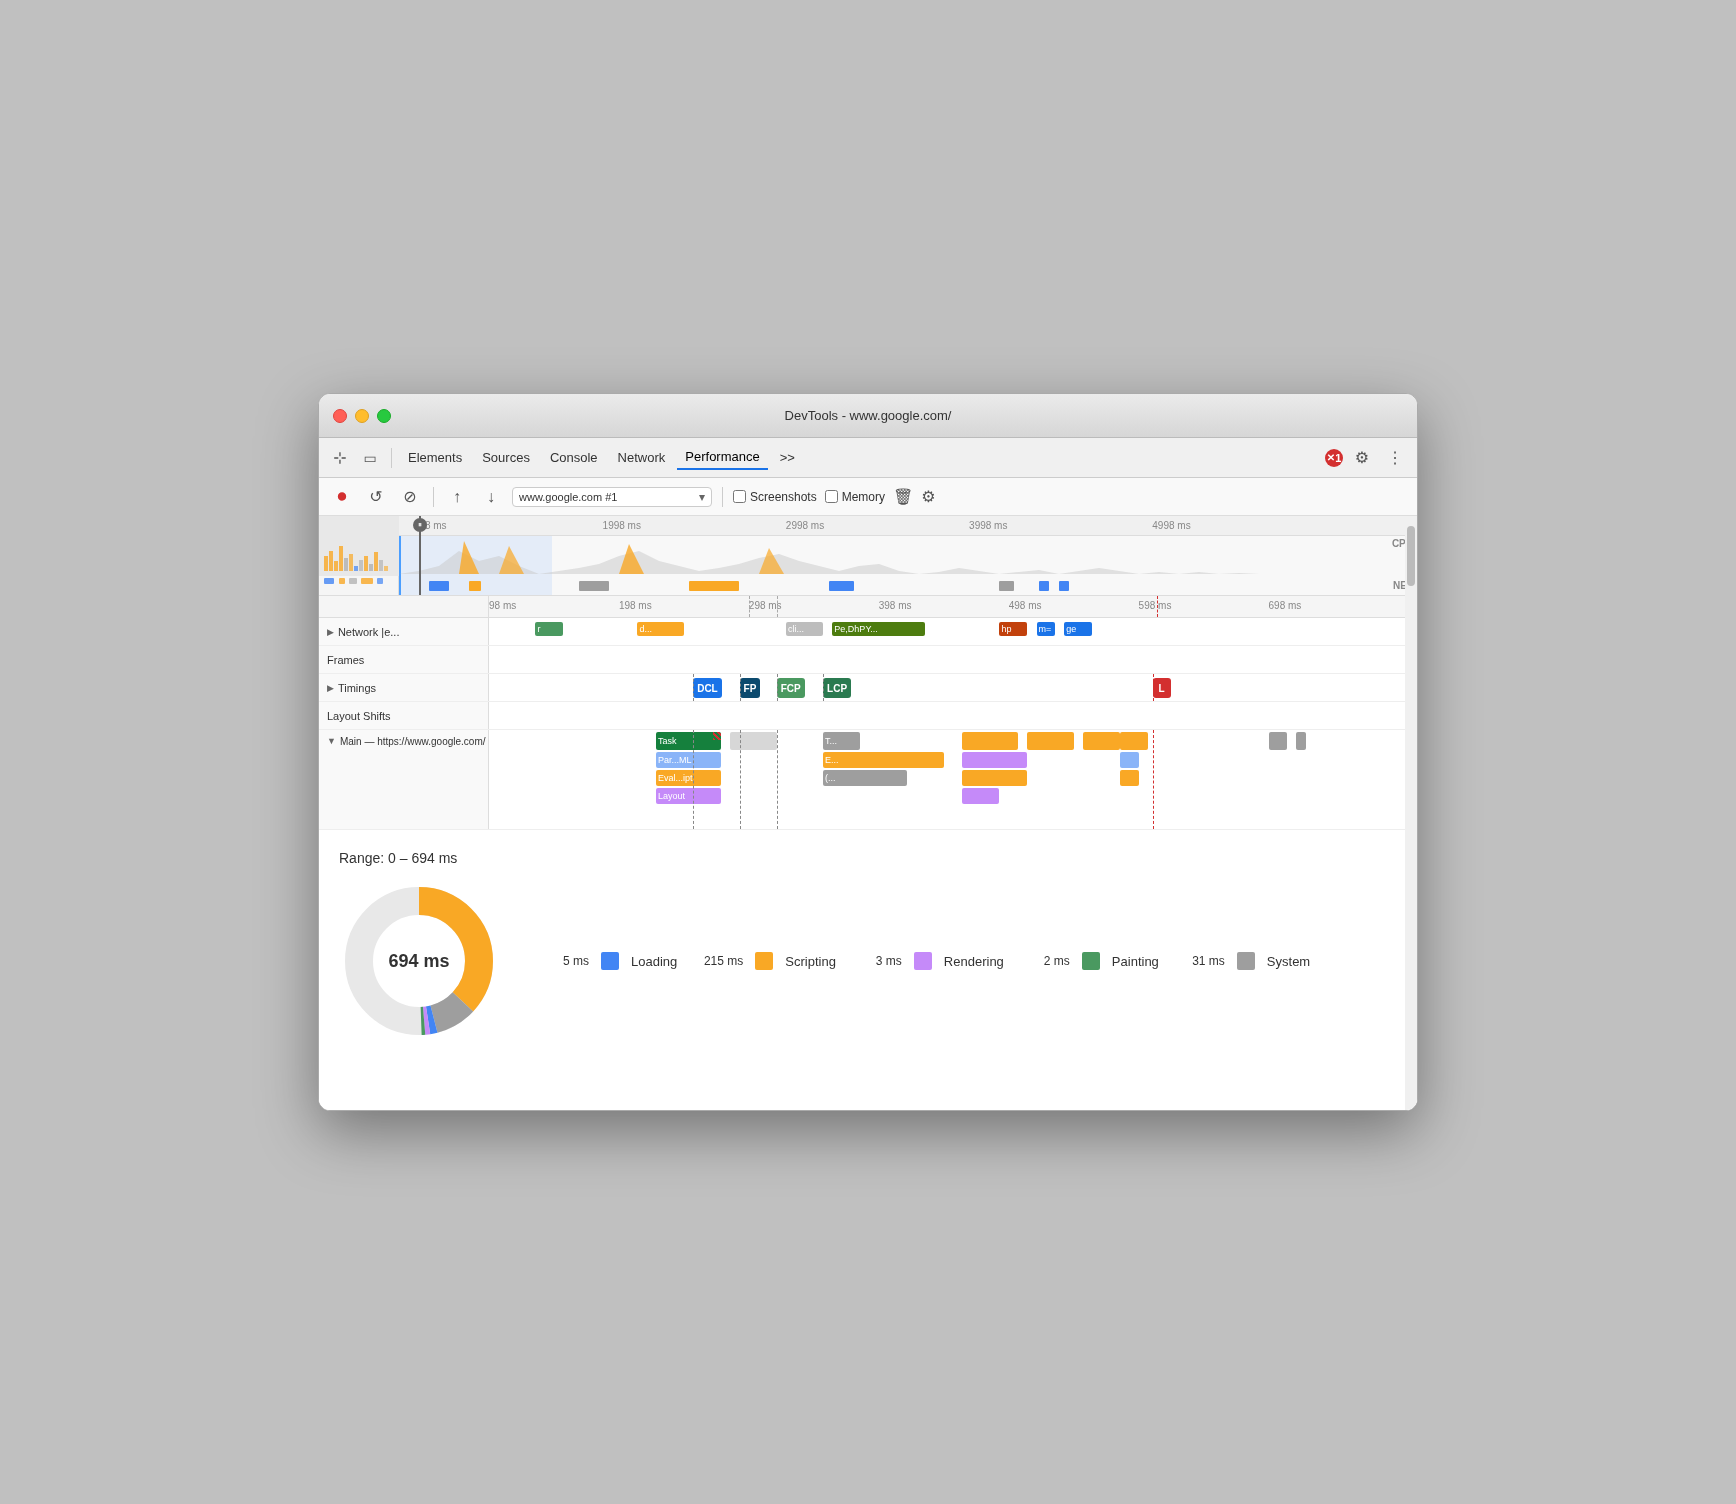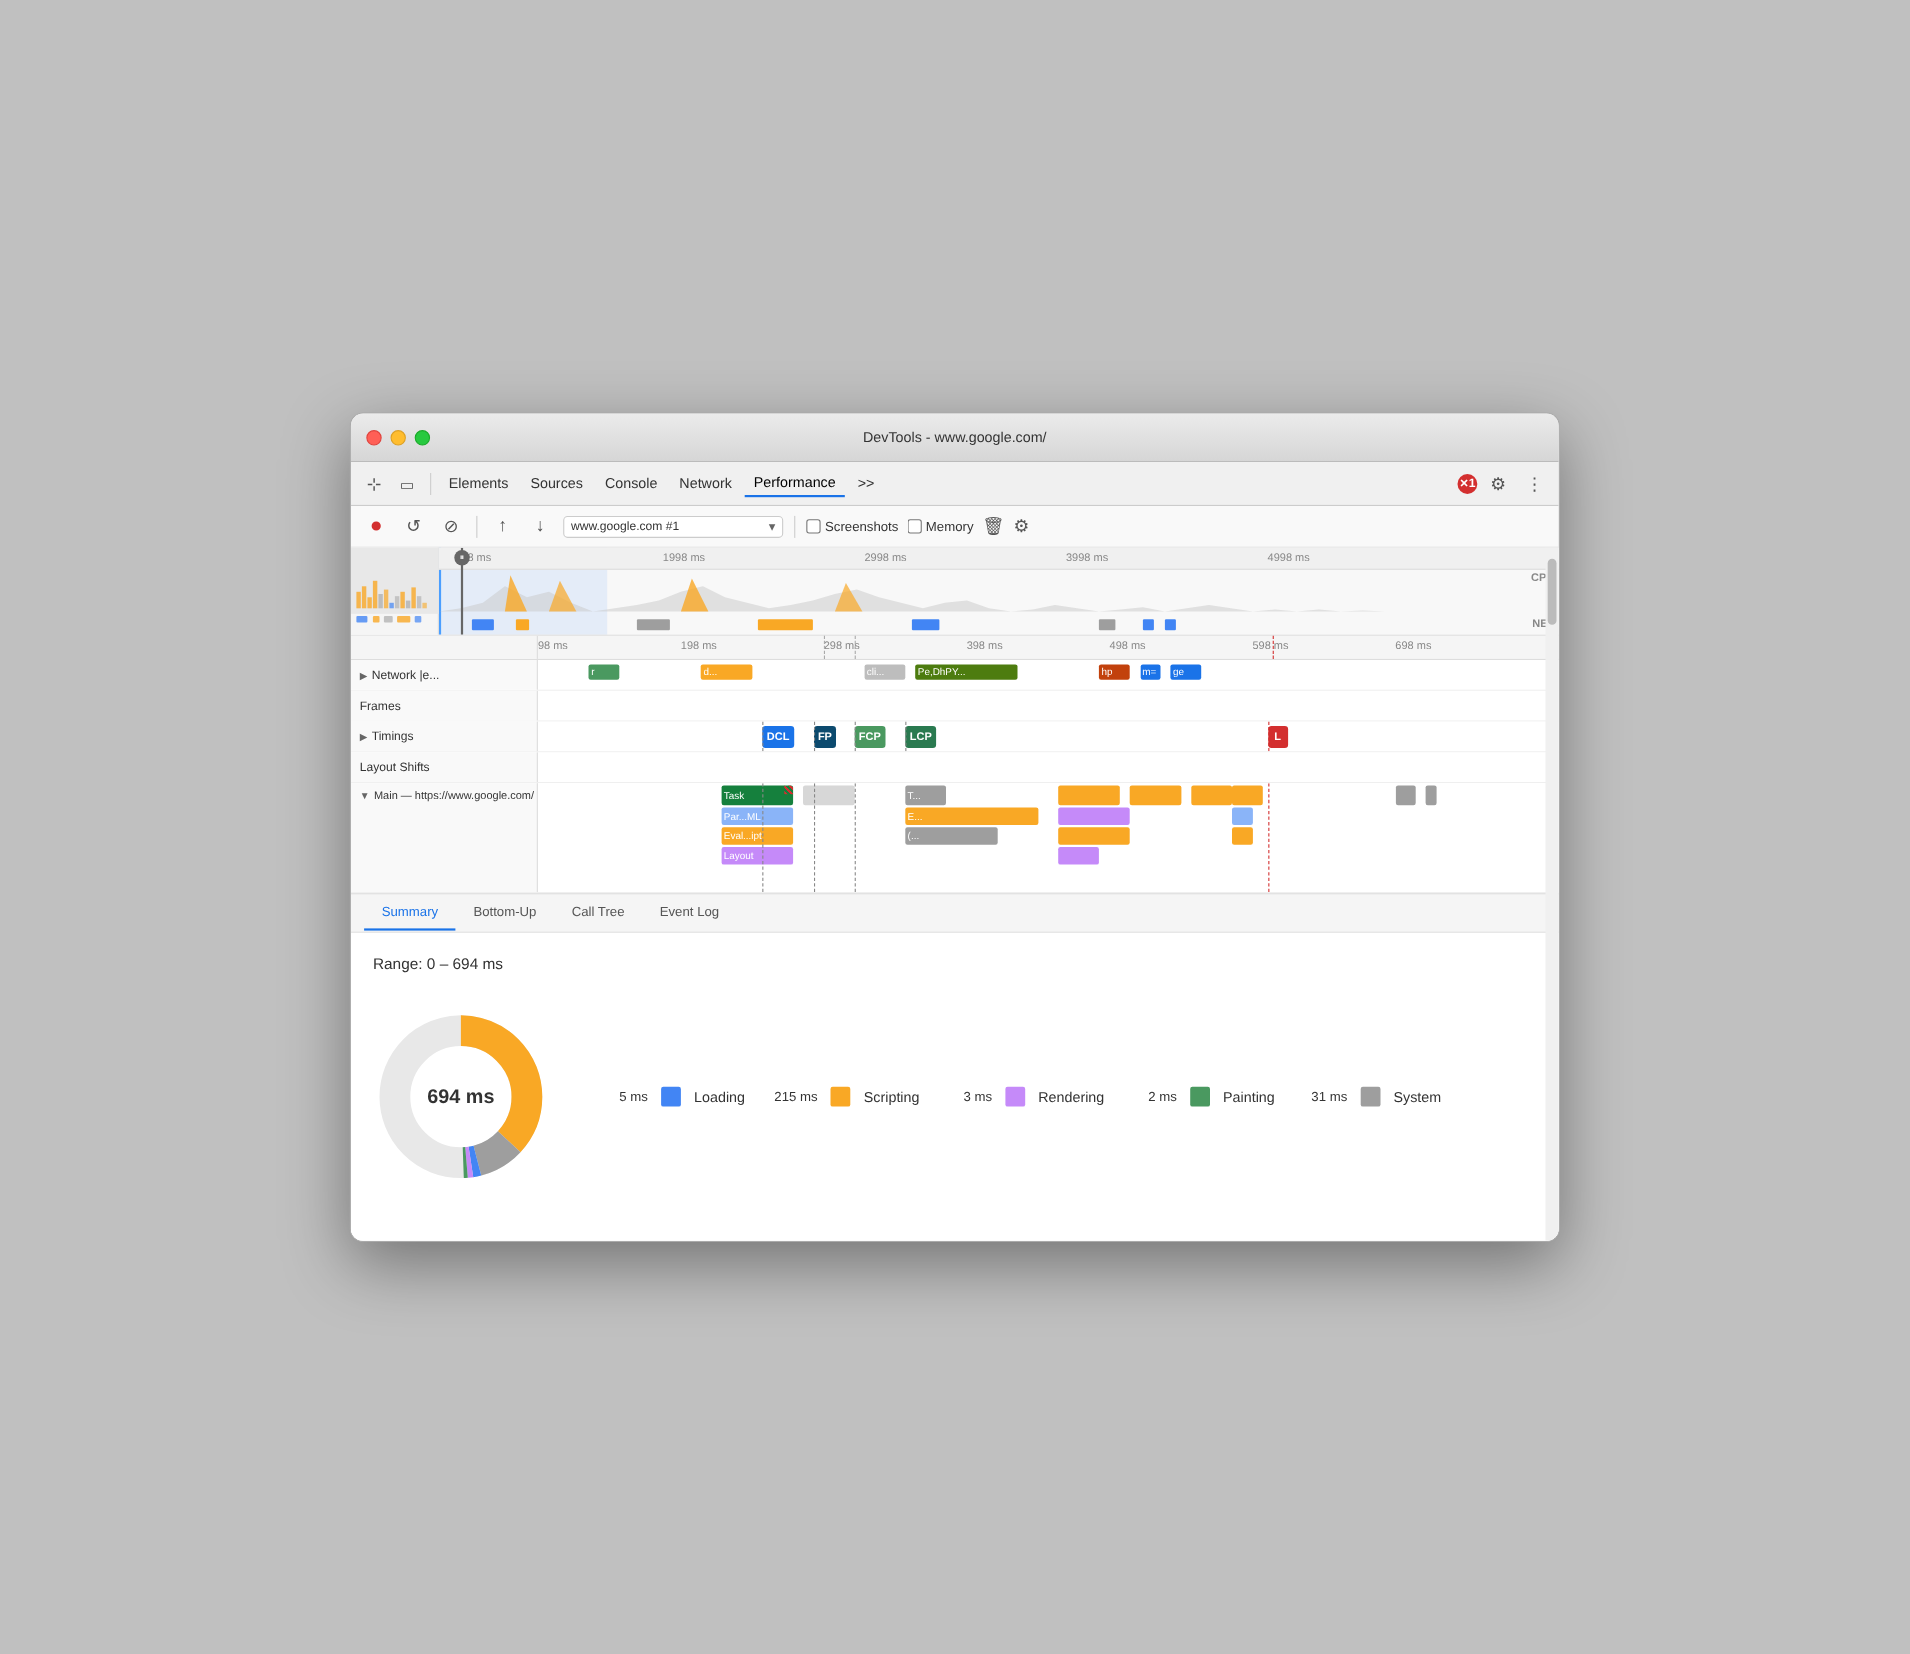--- a/index.html
+++ b/index.html
@@ -347,21 +347,21 @@
       border-bottom: 2px solid #1a73e8;
     }
 
     
     .summary-panel {
       background: white;
       padding: 20px;
       min-height: 280px;
       display: flex;
       flex-direction: column;
-      gap: 33px;
+      gap: 15px;
     }
     .summary-range {
       font-size: 14px;
       color: #333;
     }
     .summary-content {
       display: flex;
       gap: 40px;
       align-items: center;
     }
@@ -682,26 +682,20 @@
         <div style="position:absolute; left:27%; top:0; bottom:0; width:1px; border-left:1px dashed #888;"></div>
         <div style="position:absolute; left:31%; top:0; bottom:0; width:1px; border-left:1px dashed #888;"></div>
         <div style="position:absolute; left:71.5%; top:0; bottom:0; width:1px; border-left:1px dashed #d32f2f;"></div>
       </div>
     </div>
 
     <div class="scroll-track">
       <div class="scroll-thumb"></div>
     </div>
 
-    <div class="bottom-tabs">
-      <div class="bottom-tab active">Summary</div>
-      <div class="bottom-tab">Bottom-Up</div>
-      <div class="bottom-tab">Call Tree</div>
-      <div class="bottom-tab">Event Log</div>
-    </div>
 
     <div class="summary-panel">
       <div class="summary-range">Range: 0 – 694 ms</div>
       <div class="summary-content">
 
         <div class="donut-container">
           <svg width="160" height="160" viewBox="0 0 160 160">
 
             <circle cx="80" cy="80" r="60" fill="none" stroke="#e8e8e8" stroke-width="28"></circle>
 

